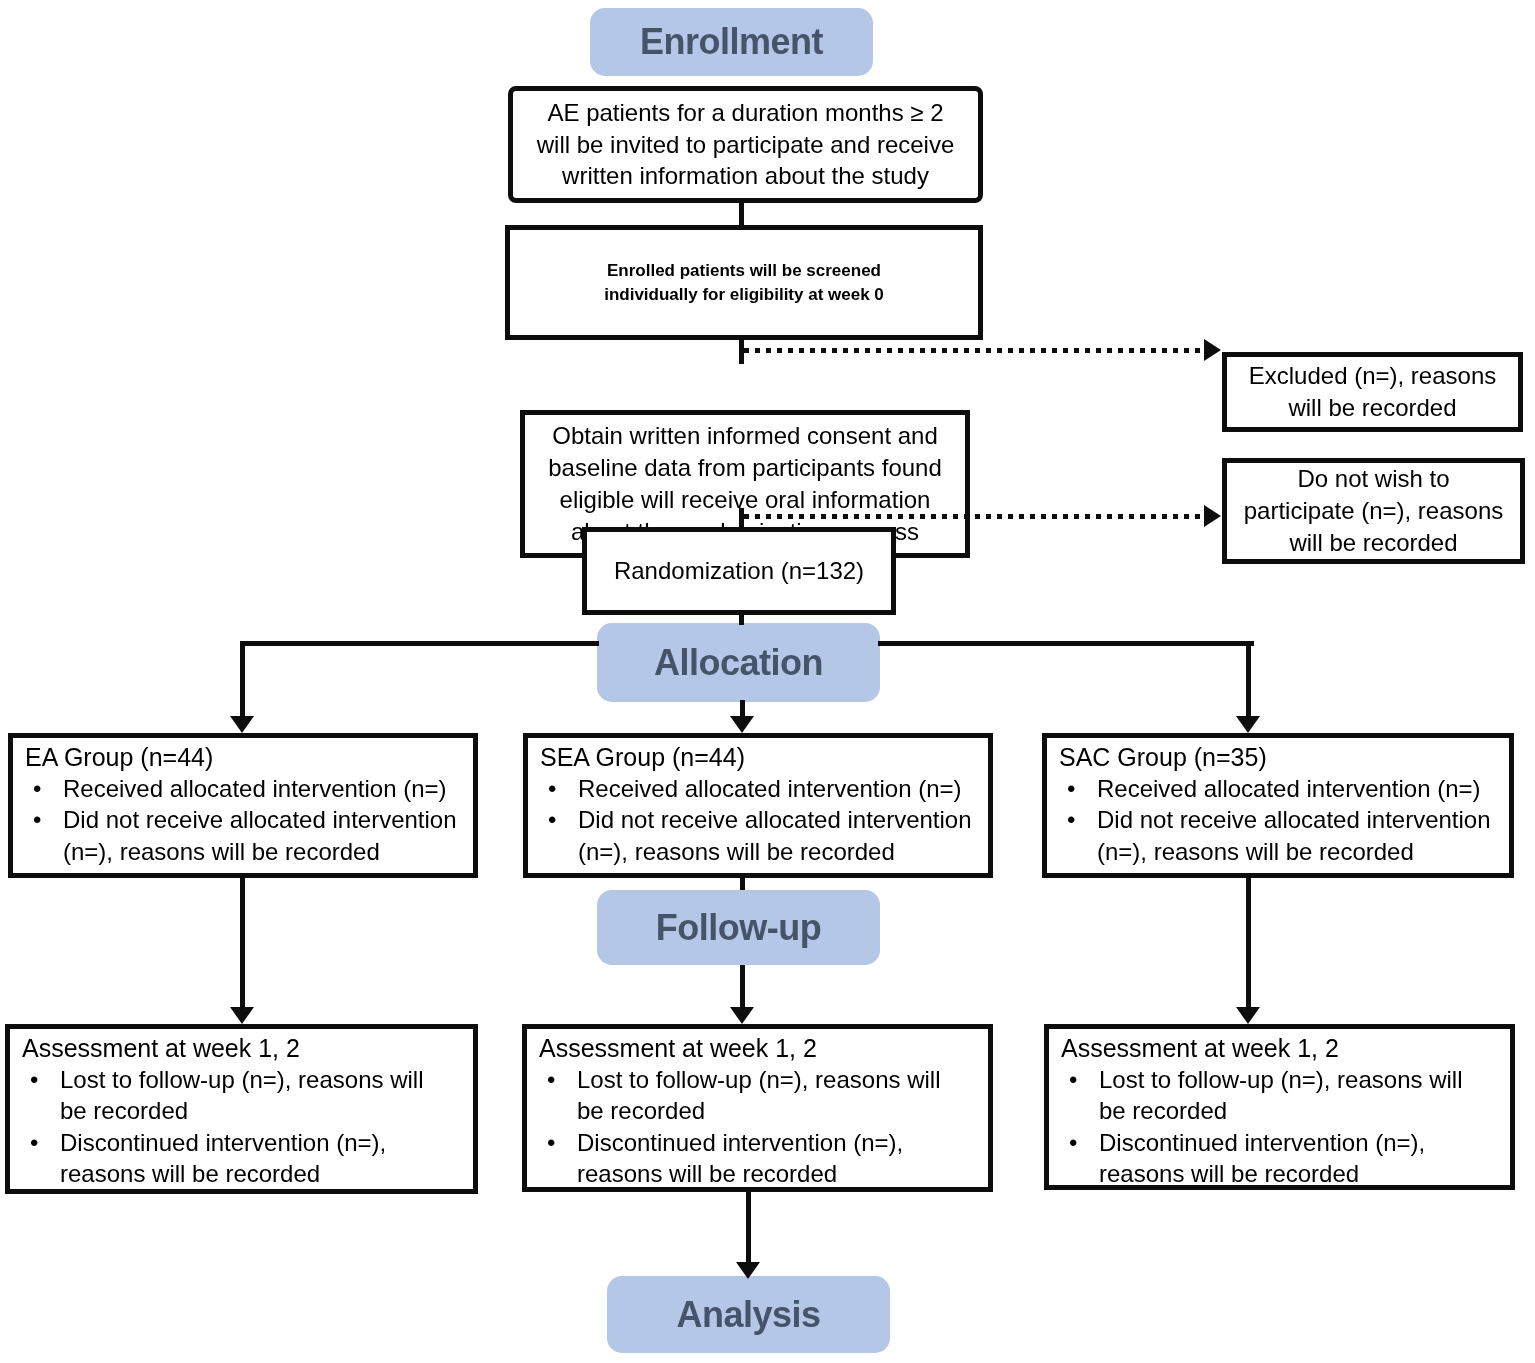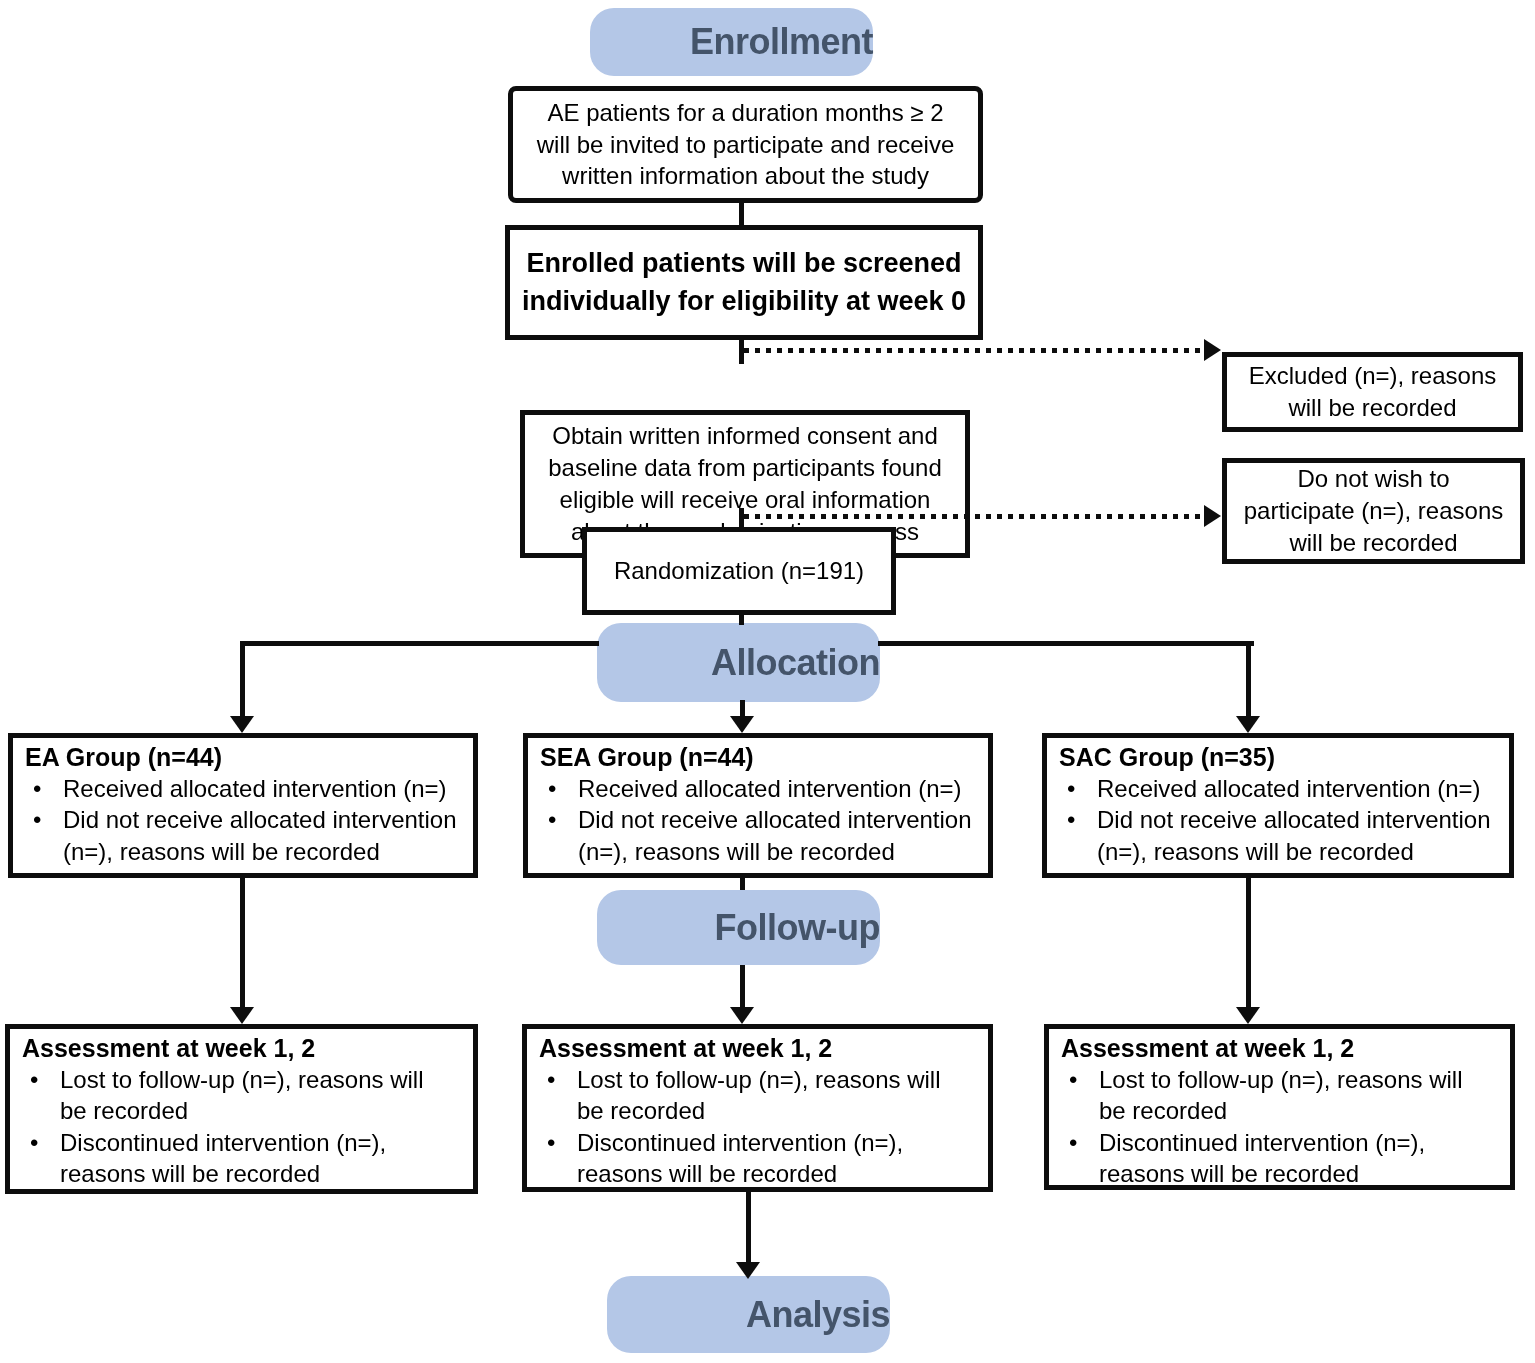--- a/index.html
+++ b/index.html
@@ -1,32 +1,32 @@
 <!DOCTYPE html>
 <html style="--badge-fill: #b4c7e7; --badge-text: #44546a; --line: #0d0d0d; --box-bg: #ffffff;"><head>
 <meta charset="utf-8">
 <style>
   html,body{margin:0;padding:0;background:#ffffff;}
   body{width:1535px;height:1363px;position:relative;font-family:"Liberation Sans",sans-serif;color:#000;}
   .canvas{position:absolute;left:0;top:0;width:1535px;height:1363px;background:#fff;}
 
   
   .stage{position:absolute;background:var(--badge-fill);color:var(--badge-text);
-         border-radius:24px;display:flex;align-items:center;justify-content:flex-end;
+         border-radius:15px;display:flex;align-items:center;justify-content:center;
          font-weight:700;font-size:36px;letter-spacing:-0.5px;}
 
   
   .node{position:absolute;background:var(--box-bg);border:5px solid var(--line);box-sizing:border-box;}
   .center-node{display:flex;align-items:center;justify-content:center;}
   .ctext{white-space:pre-line;text-align:center;font-size:24px;line-height:1.33;}
-  .bold .ctext{font-weight:700;font-size:27px;line-height:1.4;}
+  .bold .ctext{font-weight:700;font-size:17px;line-height:1.4;}
 
   
   .list-node{padding:4px 4px 2px 8px;}
-  .list-title{font-size:25px;font-weight:700;line-height:1.25;padding-left:4px;}
+  .list-title{font-size:25px;font-weight:400;line-height:1.25;padding-left:4px;}
   .bullet-row{display:flex;font-size:24px;line-height:1.3;}
   .bullet-marker{flex:0 0 30px;padding-left:12px;box-sizing:content-box;}
   .bullet-text{flex:1;white-space:pre-line;}
 
   
   .vline,.hline{position:absolute;background:var(--line);}
   .dotline{position:absolute;height:5px;
            background:repeating-linear-gradient(90deg,var(--line) 0 5px,transparent 5px 11px);}
   .arr-down{position:absolute;width:0;height:0;border-left:12px solid transparent;
             border-right:12px solid transparent;border-top:17px solid var(--line);}
@@ -74,21 +74,21 @@
 about the randomization process</span>
   </div>
 
   <div class="node center-node" style="left:1222px;top:458px;width:303px;height:106px;">
     <span class="ctext">Do not wish to
 participate (n=), reasons
 will be recorded</span>
   </div>
 
   <div class="node center-node" style="left:582px;top:527px;width:314px;height:88px;">
-    <span class="ctext">Randomization (n=191)</span>
+    <span class="ctext">Randomization (n=132)</span>
   </div>
 
   <div class="node list-node" style="left:8px;top:733px;width:470px;height:145px;">
     <div class="list-title">EA Group (n=44)</div>
     <div class="bullet-row">
       <span class="bullet-marker">•</span>
       <span class="bullet-text">Received allocated intervention (n=)</span>
     </div>
     <div class="bullet-row">
       <span class="bullet-marker">•</span>

